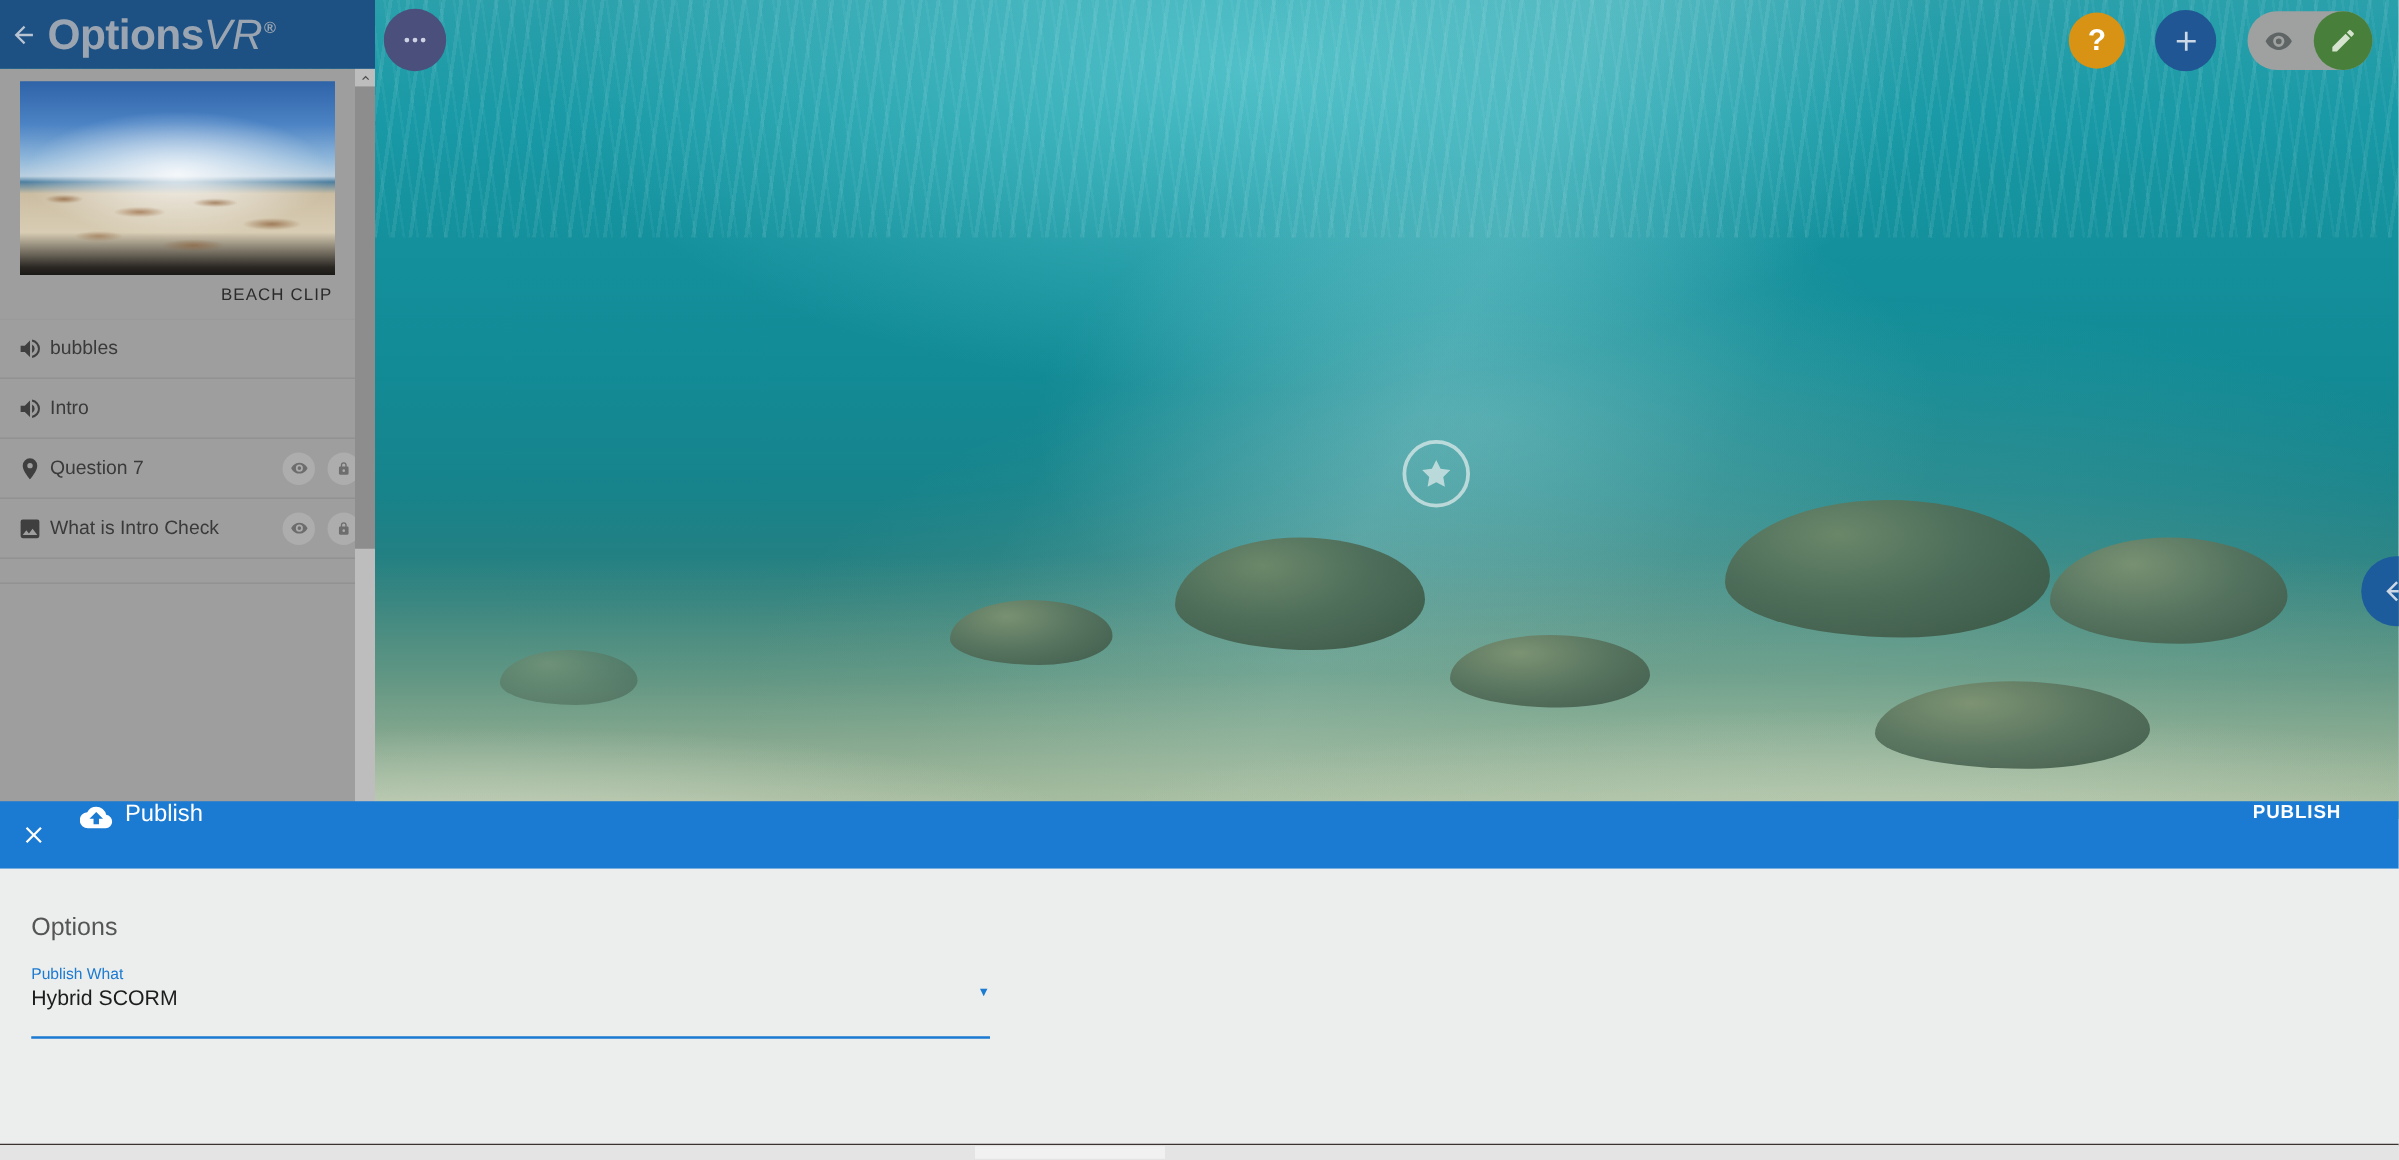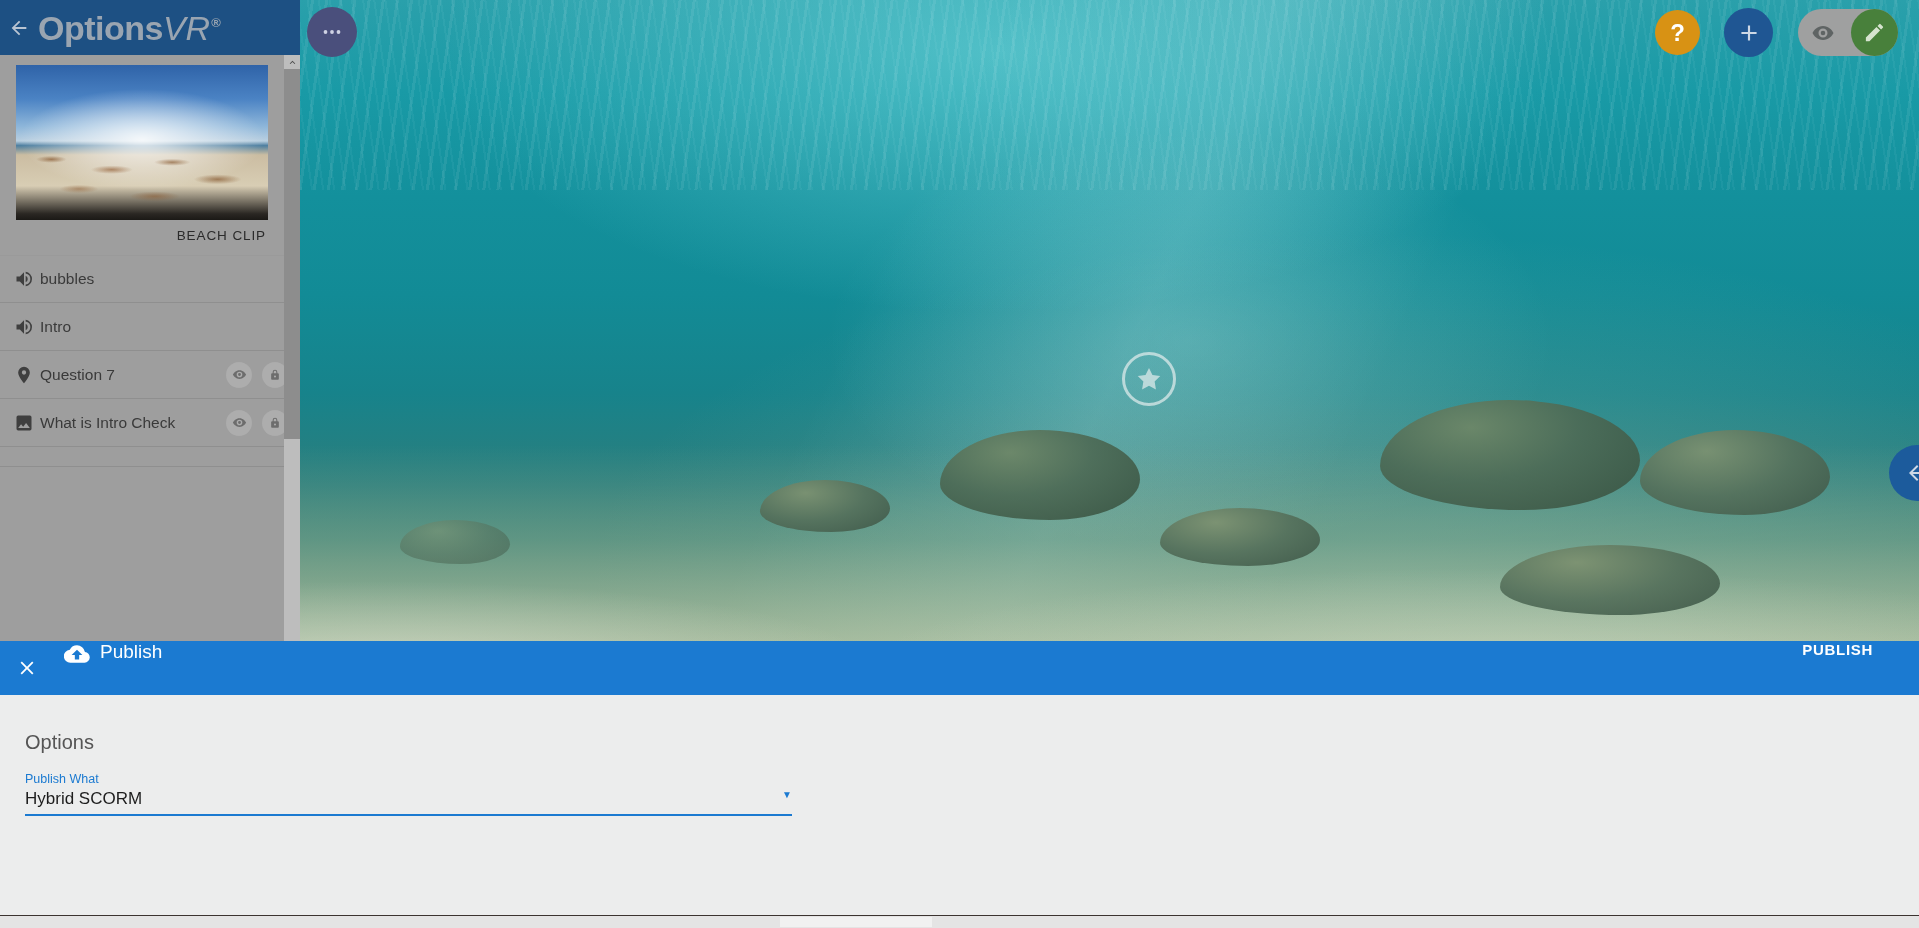--- a/index.html
+++ b/index.html
@@ -190,21 +190,21 @@
     position:absolute; left:0; top:695px; width:1919px; height:233px;
     background:#eceded; z-index:50;
   }
   .opt-title { position:absolute; left:25px; top:36px; font-size:20px; color:#555; }
   .field-label { font-size:12.5px; color:#1b7ad1; }
   .select-field {
     position:absolute; left:25px; top:77px; width:767px;
   }
   .select-value {
     display:flex; justify-content:space-between;
-    border-bottom:2px solid #1b7ad1; padding-bottom:5px; margin-top:3px;
+    border-bottom:2px solid #1b7ad1; padding-bottom:20px; margin-top:3px;
   }
   .select-value span.val { font-size:17px; color:#1d1d1d; }
   .caret { color:#1b7ad1; font-size:10px; padding-bottom:3px; }
 
   
   .hbar { position:absolute; left:0; bottom:0; width:1919px; height:12px; background:#e4e4e4; z-index:60; }
   .hbar-thumb { position:absolute; left:780px; top:1px; width:152px; height:10px; background:#f1f1f1; }
   .hbar-line { position:absolute; left:0; bottom:11px; width:1919px; height:2px; background:#3b3330; z-index:60; }
   .vbar-right { position:absolute; right:0; bottom:0; width:12px; height:12px; background:#e4e4e4; z-index:61; }
 </style>

